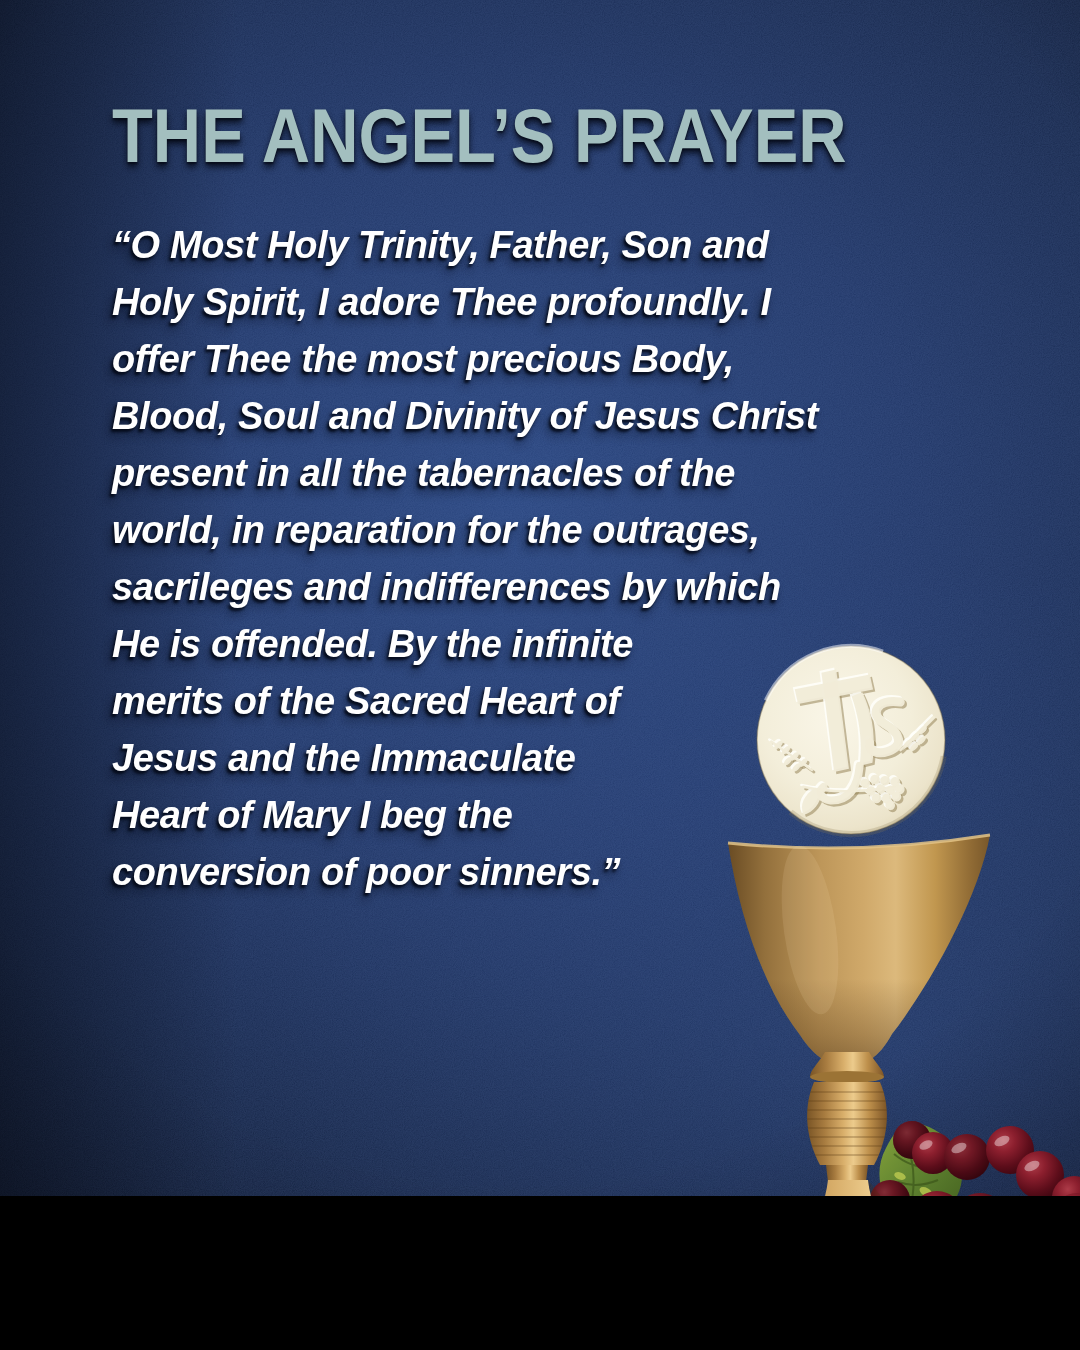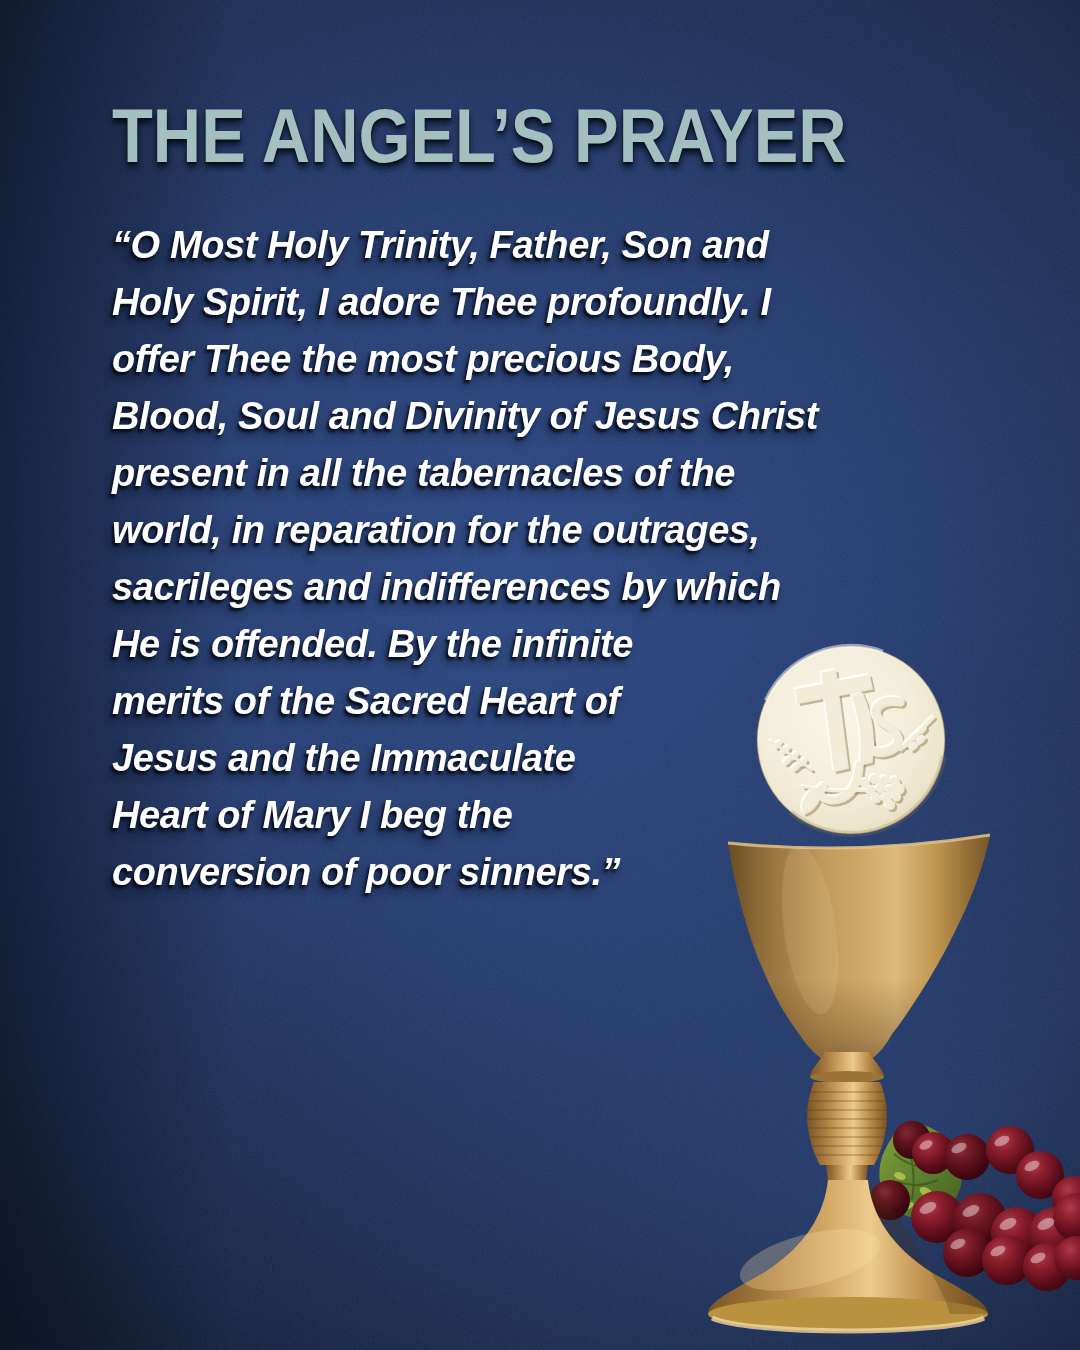--- a/index.html
+++ b/index.html
@@ -1,17 +1,17 @@
 <!DOCTYPE html>
 <html><head>
 <meta charset="utf-8">
 <style>
   html,body{margin:0;padding:0;background:#000;}
   .canvas{
-    position:relative;width:1080px;height:1350px;overflow:hidden;
+    position:relative;width:1080px;height:1196px;overflow:hidden;
     font-family:"Liberation Sans",sans-serif;
     background:
       radial-gradient(900px 700px at 82% 88%, rgba(45,75,140,.38), rgba(45,75,140,0) 70%),
       radial-gradient(1150px 1000px at 47% 42%, #24407a 0%, #1b3060 36%, #101f40 66%, #070d1d 100%);
   }
   .noise{position:absolute;inset:0;width:100%;height:100%;opacity:.5;pointer-events:none;}
   .vignette{
     position:absolute;inset:0;pointer-events:none;
     background:
       linear-gradient(90deg, rgba(2,4,10,.45), rgba(2,4,10,0) 22%),

